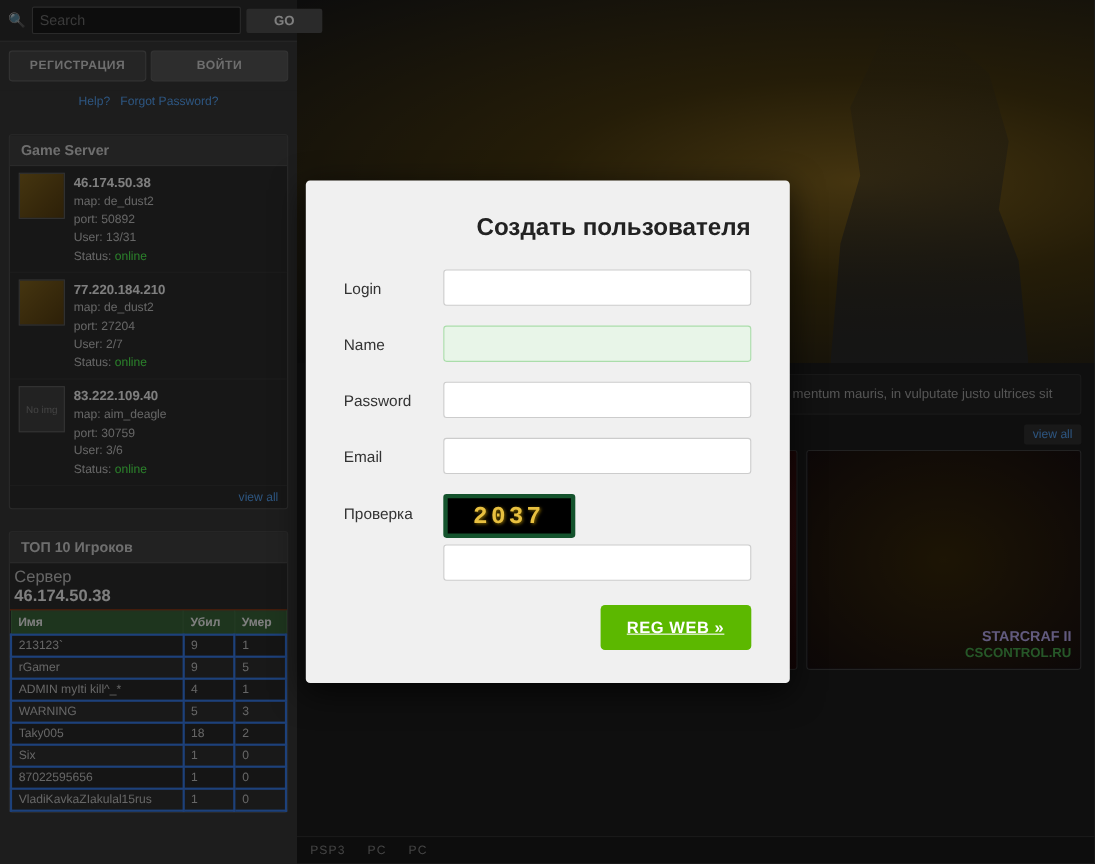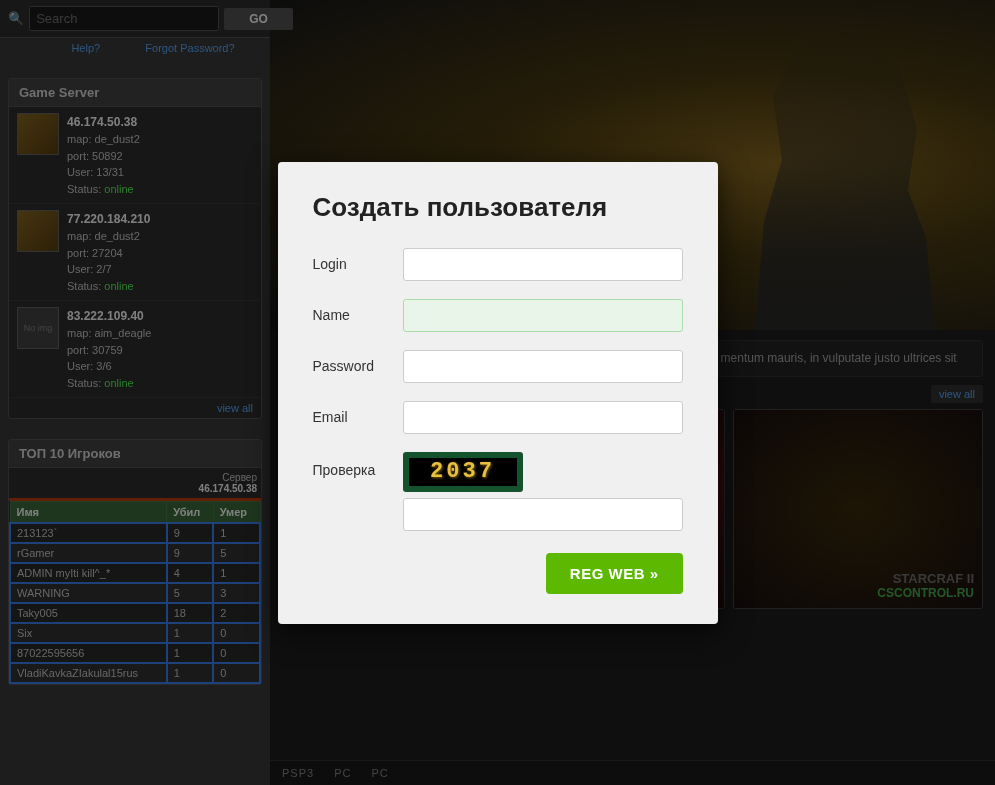--- a/index.html
+++ b/index.html
@@ -86,21 +86,20 @@
       border: 1px solid #666;
     }
     #auth-links {
       text-align: center;
       padding: 4px 8px;
       font-size: 11px;
     }
     #auth-links a {
       color: #5aaaff;
       text-decoration: none;
-      margin-left: 36px;
     }
 
     
     #game-server-section {
       margin: 20px 8px;
       border: 1px solid #555;
       border-radius: 3px;
       background: #2e2e2e;
     }
     .section-title {
@@ -147,25 +146,25 @@
     }
 
     
     #top10-section {
       margin: 6px 8px;
       border: 1px solid #555;
       border-radius: 3px;
       background: #2e2e2e;
     }
     .server-label {
-      text-align: right;
+      text-align: left;
       color: #ccc;
-      font-size: 10px;
+      font-size: 15px;
       padding: 4px;
-      border-bottom: 3px solid #c2410c;
+      border-bottom: 1px solid #c2410c;
     }
     .server-label strong {
       color: #fff;
       display: block;
     }
     #top10-table {
       width: 100%;
       border-collapse: collapse;
       font-size: 11px;
     }
@@ -297,21 +296,21 @@
     }
     #starcraft-label {
       position: absolute;
       bottom: 8px;
       right: 8px;
       color: #fff;
       font-size: 14px;
       font-weight: bold;
       text-align: right;
     }
-    #starcraft-label .starcraf { color: #737373; font-size: 13px; }
+    #starcraft-label .starcraf { color: #c4b5fd; font-size: 13px; }
     #starcraft-label .site { color: #4caf50; font-size: 12px; }
 
     
     #bottom-nav {
       position: absolute;
       bottom: 0;
       left: 0; right: 0;
       background: #1a1a1a;
       padding: 6px 12px;
       display: flex;
@@ -337,24 +336,25 @@
     }
     #modal {
       background: #f0f0f0;
       border-radius: 4px;
       padding: 30px 35px;
       width: 440px;
       box-shadow: 0 8px 30px rgba(0,0,0,0.7);
       position: relative;
     }
     #modal-title {
-      font-size: 26px;
+      font-size: 22px;
       font-weight: bold;
       color: #222;
       margin-bottom: 25px;
+      text-align: right;
     }
     .form-row {
       display: flex;
       align-items: center;
       margin-bottom: 18px;
     }
     .form-label {
       width: 90px;
       font-size: 14px;
       color: #333;
@@ -387,21 +387,21 @@
     .captcha-right {
       flex: 1;
       display: flex;
       flex-direction: column;
       gap: 6px;
     }
     .captcha-img {
       width: 120px;
       height: 40px;
       background: #000;
-      border: 6px solid #14532d;
+      border: 4px solid #14532d;
       border-radius: 3px;
       display: flex;
       align-items: center;
       justify-content: center;
       color: #e8c040;
       font-size: 22px;
       font-weight: bold;
       font-family: 'Courier New', monospace;
       letter-spacing: 3px;
       text-shadow: 1px 1px 3px rgba(255,200,0,0.5);
@@ -420,38 +420,43 @@
       color: #fff;
       border: none;
       padding: 12px 24px;
       font-size: 15px;
       font-weight: bold;
       border-radius: 4px;
       cursor: pointer;
       float: right;
       margin-top: 4px;
       letter-spacing: 0.5px;
+      text-decoration: underline;
     }
 
     
     .thumb-dust2 { background: linear-gradient(135deg, #8a6a20, #5a4010); }
     .thumb-aim { background: linear-gradient(135deg, #3a3a3a, #1a1a1a); }
     .thumb-no-img { background: #444; display:flex; align-items:center; justify-content:center; color:#888; font-size:9px; }
   </style>
 </head>
 <body>
 
 <div id="sidebar">
 
   <div id="search-bar">
     <span id="search-icon-wrap">🔍</span>
     <input id="search-input" type="text" placeholder="Search" style="">
     <button id="search-go-btn">GO</button>
   </div>
 
+  <div id="auth-buttons">
+    <button class="auth-btn" id="reg-btn">РЕГИСТРАЦИЯ</button>
+    <button class="auth-btn" id="login-btn">ВОЙТИ</button>
+  </div>
   <div id="auth-links">
     <a href="#">Help?</a>
     &nbsp;
     <a href="#">Forgot Password?</a>
   </div>
 
   <div id="game-server-section">
     <div class="section-title">Game Server</div>
 
     <div class="server-item">

